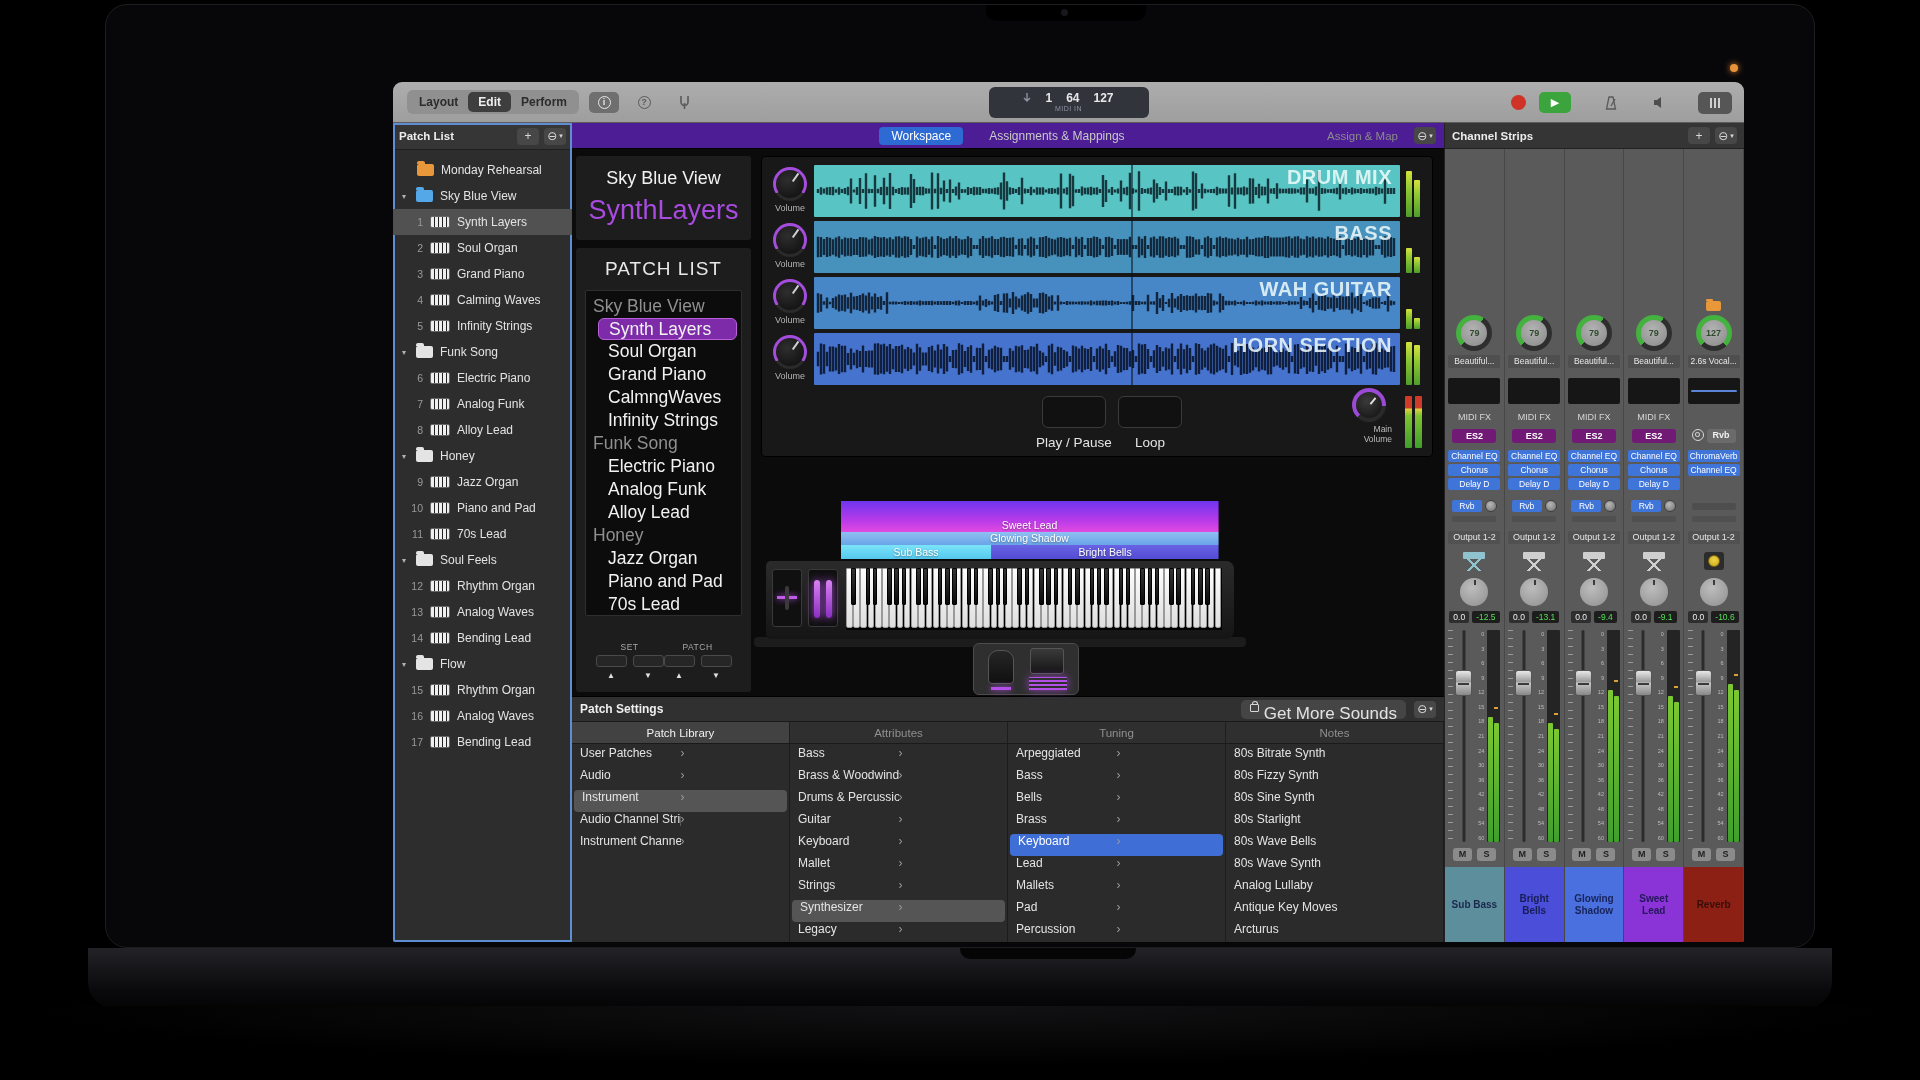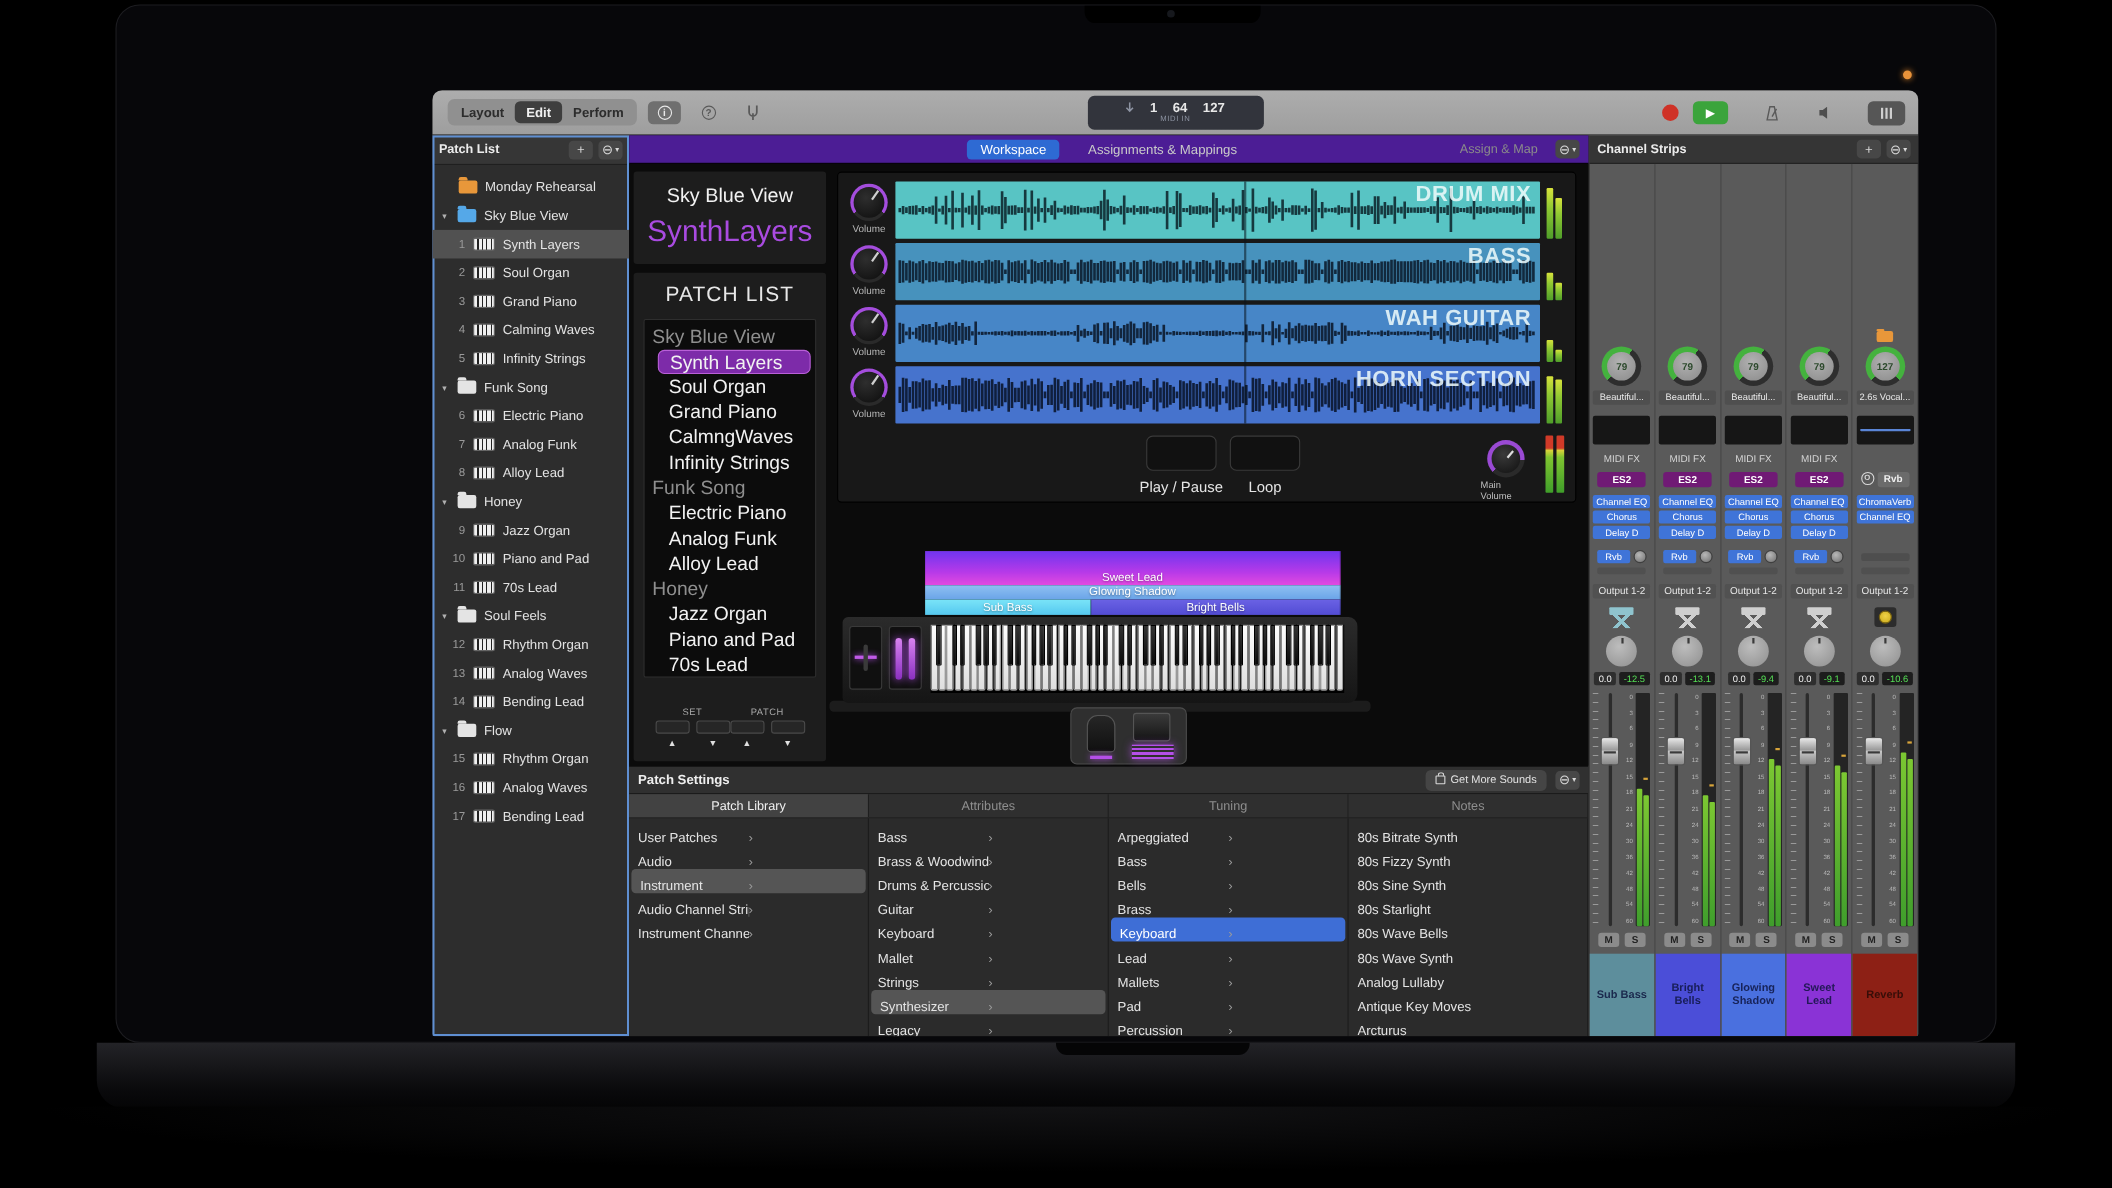--- a/index.html
+++ b/index.html
@@ -117,21 +117,21 @@
     transform-origin:50% 13px; transform:rotate(35deg); }
   .vlabel { font-size:9px; color:#b5b5b5; margin-top:2px; }
   .tmeter { position:absolute; left:644px; width:20px; display:flex; gap:2px; align-items:flex-end; }
   .tmeter i { width:6px; background:linear-gradient(to top,#4f9e2a,#8fc832 60%,#d7e23c); display:block; border-radius:1px;}
   .transport { position:absolute; left:0; bottom:0; width:100%; height:62px; }
   .led-btn { position:absolute; width:64px; height:32px; background:#111; border:1px solid #3a3a3a; border-radius:6px;
     padding:5px 7px; }
   .led-btn .led { width:100%; height:100%; border-radius:3px; background:#272727; }
   .led-btn.on .led { background:linear-gradient(#8fe86a,#3fb832); box-shadow:0 0 10px rgba(90,220,70,.6); }
   .tp-label { position:absolute; font-size:13.5px; color:#e4e4e4; }
-  .mainvol { position:absolute; right:40px; bottom:0; width:46px; text-align:left; }
+  .mainvol { position:absolute; right:40px; bottom:12px; width:46px; text-align:right; }
   .mv-knob { width:34px; height:34px; margin:0 auto; border-radius:50%;
     background:conic-gradient(from 225deg,#9a4ad4 0deg 230deg,#2a2a2a 230deg 360deg); position:relative; }
   .mv-knob::before{ content:""; position:absolute; inset:4px; border-radius:50%; background:radial-gradient(circle at 42% 35%, #3a3a3a, #101010);}
   .mv-knob::after{ content:""; position:absolute; left:60%; top:9px; width:2px; height:8px; background:#ddd; transform:rotate(40deg);}
   .mv-label { font-size:8.5px; color:#bdbdbd; margin-top:2px;}
   .mainmeter { position:absolute; right:10px; bottom:8px; height:52px; display:flex; gap:3px; align-items:flex-end;}
   .mainmeter i { width:7px; height:100%; display:block; border-radius:1px;
     background:linear-gradient(to top,#3f9e2a 0%,#7fc430 62%,#d8d23a 74%,#d03a28 78%,#d03a28 100%); }
 
   .layers { position:absolute; left:269px; top:352px; width:378px; }
@@ -161,32 +161,32 @@
   .pedal2 { position:absolute; right:14px; top:4px; width:34px; height:26px; background:linear-gradient(#3a3a3a,#151515);
     border:1px solid #555; border-radius:3px; }
   .pedal2::after { content:""; position:absolute; left:-2px; top:28px; width:38px; height:13px;
     background:repeating-linear-gradient(0deg,#b44fe8 0 2px,transparent 2px 4px); box-shadow:0 0 8px rgba(180,79,232,.7);}
 
   
   .ps { flex:1; display:flex; flex-direction:column; background:#2a2a2a; border-top:1px solid #000; min-height:0;}
   .ps-head { height:25px; flex:0 0 25px; background:#303030; display:flex; align-items:center; padding:0 8px; gap:8px;
     border-bottom:1px solid #1a1a1a;}
   .ps-title { font-weight:bold; font-size:12px; color:#efefef; flex:1; }
-  .gms-btn { height:19px; border:0; border-radius:5px; background:#454545; color:#e2e2e2; font-size:10px;
-    display:flex; align-items:center; gap:5px; padding:4px 9px; font-family:inherit;}
+  .gms-btn { height:19px; border:0; border-radius:5px; background:#454545; color:#e2e2e2; font-size:17px;
+    display:flex; gap:5px; padding:4px 9px; font-family:inherit;}
   .bag { width:9px; height:8px; border:1.2px solid #d8d8d8; border-radius:1px; position:relative; display:inline-block;}
   .bag::before { content:""; position:absolute; left:1.5px; top:-4px; width:4px; height:3px; border:1.2px solid #d8d8d8;
     border-bottom:0; border-radius:3px 3px 0 0;}
   .ps-tabs { height:22px; flex:0 0 22px; display:flex; background:#2c2c2c; border-bottom:1px solid #1a1a1a;}
   .ps-tab { flex:1; display:flex; align-items:center; justify-content:center; font-size:11.5px; color:#8f8f8f;
     background:#2f2f2f; border-right:1px solid #1e1e1e; }
   .ps-tab.active { background:#424242; color:#f0f0f0; }
   .ps-cols { flex:1; display:flex; min-height:0; background:#2b2b2b;}
   .ps-col { flex:1; border-right:1px solid #1c1c1c; padding-top:2px; overflow:hidden;}
-  .ps-item { height:22px; display:flex; align-items:flex-end; padding:0 8px; font-size:12px; color:#e4e4e4; }
+  .ps-item { height:22px; display:flex; align-items:flex-start; padding:0 8px; font-size:12px; color:#e4e4e4; }
   .ps-item span { flex:1; white-space:nowrap; overflow:hidden;}
   .ps-item .ch { color:#9a9a9a; font-size:12px; }
   .ps-item.sel-gray { background:#555; border-radius:4px; margin:0 2px; }
   .ps-item.sel-blue { background:#3e6ed6; border-radius:4px; margin:0 2px; color:#fff;}
 
   
   .cs { width:300px; flex:0 0 300px; background:#5a5a5a; display:flex; flex-direction:column; border-left:1px solid #222;}
   .cs-head { height:26px; flex:0 0 26px; background:#353535; display:flex; align-items:center; padding:0 7px; gap:5px;
     border-bottom:1px solid #222;}
   .cs-title { font-weight:bold; font-size:11.5px; color:#ececec; flex:1;}

